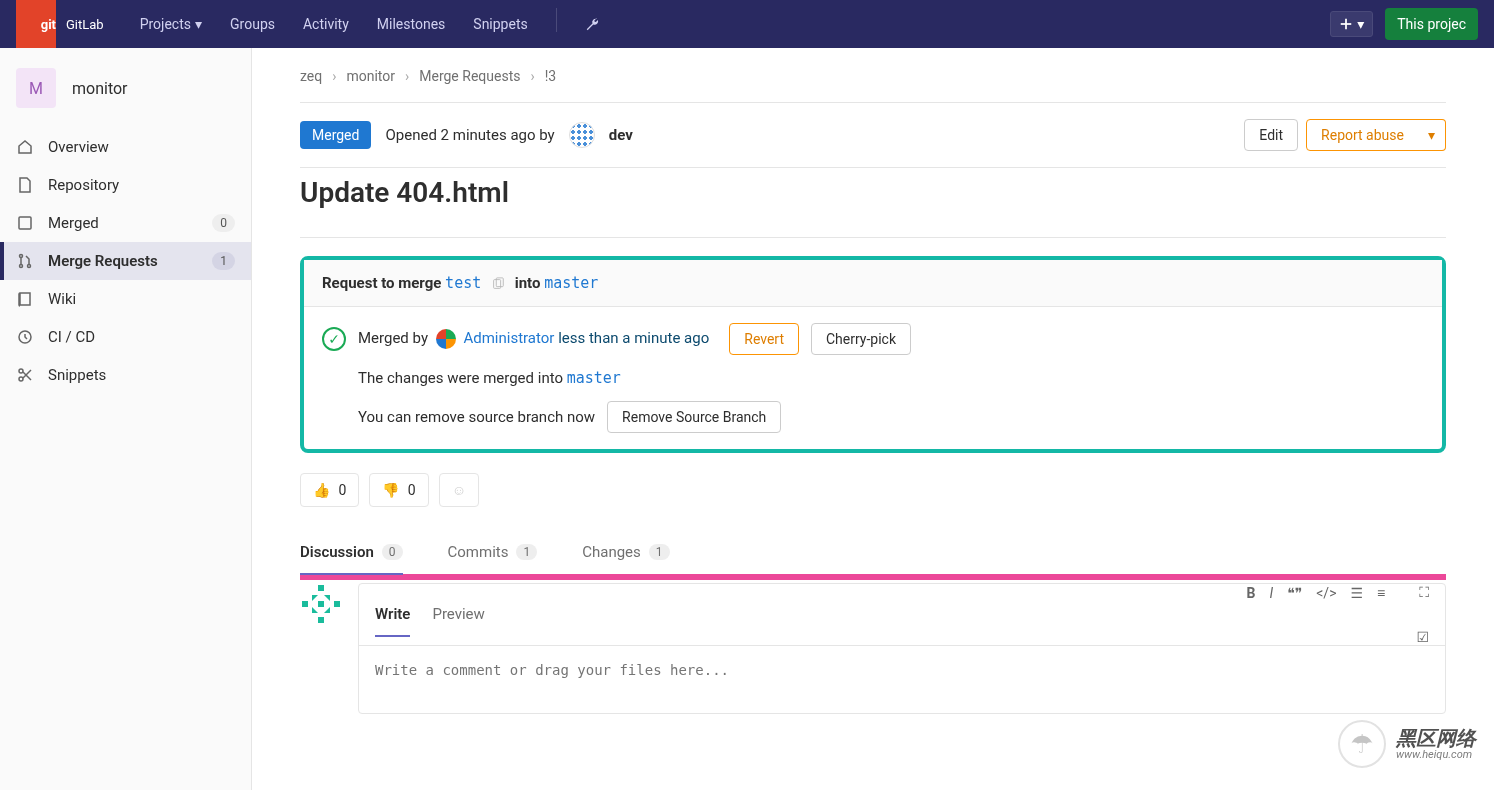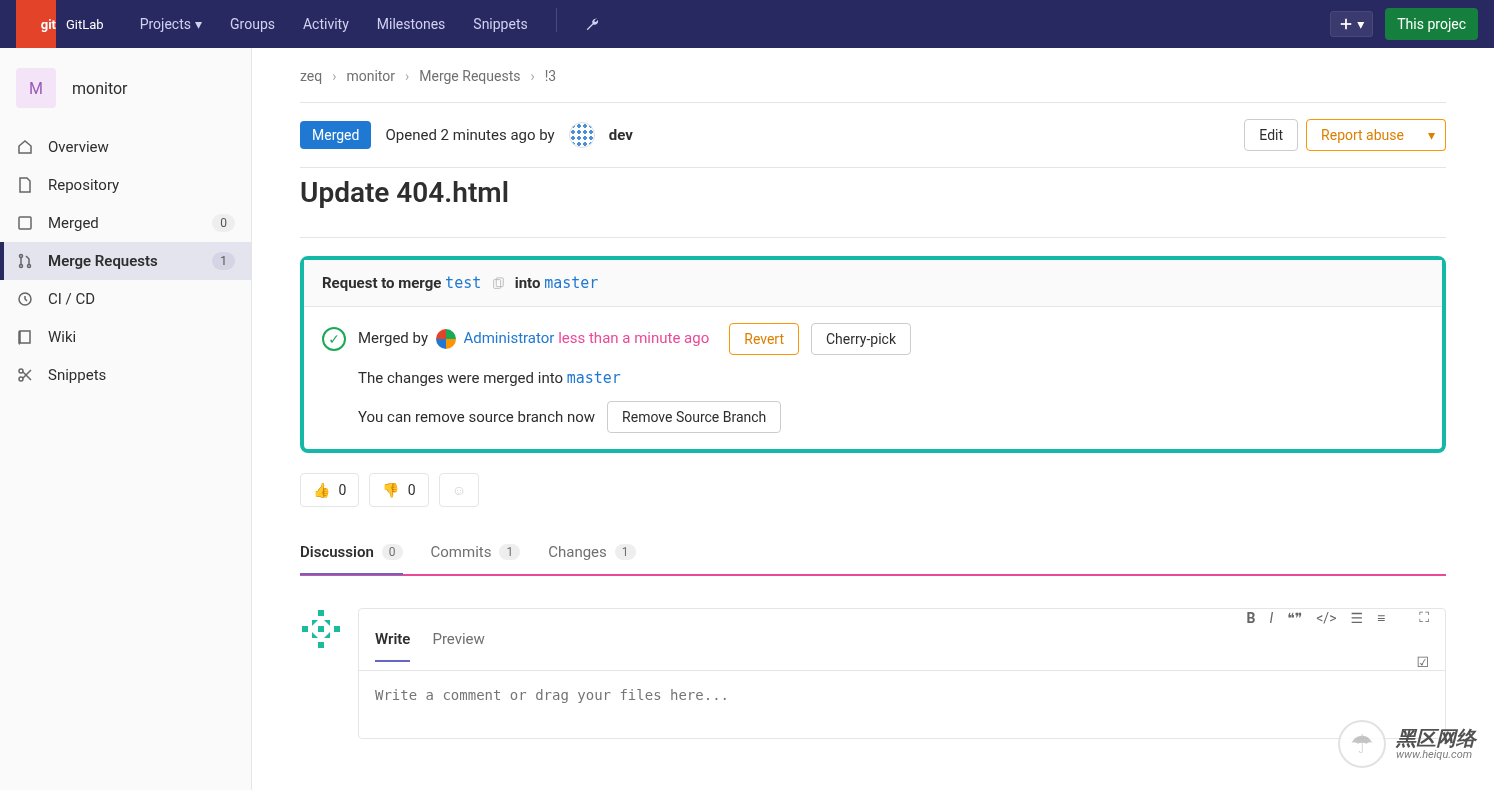--- a/index.html
+++ b/index.html
@@ -47,27 +47,27 @@
 .merge-box-head{background:#fafafa;padding:14px 18px;border-bottom:1px solid #e5e5e5;font-size:15px}
 .merge-box-head b{font-weight:700}
 .code-ref{font-family:Menlo,Monaco,monospace;color:#1f78d1;cursor:pointer}
 .copy-icon{display:inline-block;width:14px;height:14px;vertical-align:middle;margin:0 6px;opacity:.6}
 .merge-body{padding:16px 18px}
 .merge-row{display:flex;align-items:center;gap:12px;margin-bottom:14px}
 .merge-row:last-child{margin-bottom:0}
 .status-icon{width:24px;height:24px;border:2px solid #1aaa55;border-radius:50%;display:flex;align-items:center;justify-content:center;color:#1aaa55;font-size:14px;flex-shrink:0}
 .merge-text{font-size:15px;color:#2e2e2e}
 .merge-text .link{color:#1f78d1;cursor:pointer}
-.merge-text .muted{color:#ec4899}
+.merge-text .muted{color:#0c4a6e}
 .admin-avatar{width:20px;height:20px;border-radius:50%;display:inline-block;vertical-align:middle;background:conic-gradient(#1aaa55 0 25%,#fc9403 0 50%,#1f78d1 0 75%,#e24329 0);margin:0 4px}
 .merge-indent{padding-left:36px}
 .reactions{display:flex;gap:10px;margin-bottom:24px}
 .react-btn{border:1px solid #e5e5e5;border-radius:4px;padding:8px 12px;display:flex;align-items:center;gap:8px;cursor:pointer;background:#fff;font-size:14px}
 .emoji-btn{border:1px solid #e5e5e5;border-radius:4px;padding:8px 12px;cursor:pointer;background:#fff;color:#ccc}
-.tabs{display:flex;gap:28px;border-bottom:2px solid #ec4899;margin-bottom:32px}
+.tabs{display:flex;gap:45px;border-bottom:6px solid #ec4899;margin-bottom:3px}
 .tab{padding:12px 0;font-size:15px;color:#707070;cursor:pointer;display:flex;align-items:center;gap:8px;border-bottom:2px solid transparent;margin-bottom:-1px}
 .tab.active{color:#2e2e2e;font-weight:600;border-bottom-color:#6666c4}
 .tab-badge{background:#eee;border-radius:10px;padding:1px 7px;font-size:12px;font-weight:400;color:#707070}
 .comment-area{display:flex;gap:16px}
 .user-avatar{width:42px;height:42px;flex-shrink:0}
 .comment-box{flex:1;border:1px solid #e5e5e5;border-radius:4px}
 .comment-tabs{display:flex;align-items:center;border-bottom:1px solid #e5e5e5;padding:0 16px}
 .ctab{padding:12px 0;margin-right:22px;font-size:15px;color:#707070;cursor:pointer;border-bottom:2px solid transparent;margin-bottom:-1px}
 .ctab.active{color:#2e2e2e;font-weight:600;border-bottom-color:#6666c4}
 .toolbar{margin-left:auto;display:flex;gap:14px;color:#666;flex-wrap:wrap;align-items:center;max-width:280px;justify-content:flex-end}
@@ -155,33 +155,33 @@
               <circle cx="12" cy="13" r="1.5"></circle>
               <path d="M4 4.5v7M12 11.5V6l-3-3"></path>
             </svg>
           </span>
         <span class="side-label">Merge Requests</span>
         <span class="side-badge">1</span>
       </li>
       <li class="side-item">
         <span class="side-icon">
             <svg width="16" height="16" viewBox="0 0 16 16" fill="none" stroke="currentColor" stroke-width="1.5">
+              <path d="M3 2h10v12H3zM3 2a1 1 0 0 0-1 1v11a1 1 0 0 0 1 1"></path>
+            </svg>
+          </span>
+        <span class="side-label">Wiki</span>
+      </li>
+      <li class="side-item">
+        <span class="side-icon">
+            <svg width="16" height="16" viewBox="0 0 16 16" fill="none" stroke="currentColor" stroke-width="1.5">
               <circle cx="8" cy="8" r="6"></circle>
               <path d="M8 5v3l2 2"></path>
             </svg>
           </span>
         <span class="side-label">CI / CD</span>
-      </li>
-      <li class="side-item">
-        <span class="side-icon">
-            <svg width="16" height="16" viewBox="0 0 16 16" fill="none" stroke="currentColor" stroke-width="1.5">
-              <path d="M3 2h10v12H3zM3 2a1 1 0 0 0-1 1v11a1 1 0 0 0 1 1"></path>
-            </svg>
-          </span>
-        <span class="side-label">Wiki</span>
       </li>
       <li class="side-item">
         <span class="side-icon">
             <svg width="16" height="16" viewBox="0 0 16 16" fill="none" stroke="currentColor" stroke-width="1.5">
               <circle cx="4" cy="4" r="2"></circle>
               <circle cx="4" cy="12" r="2"></circle>
               <path d="M6 5l8 8M6 11l8-8"></path>
             </svg>
           </span>
         <span class="side-label">Snippets</span>

